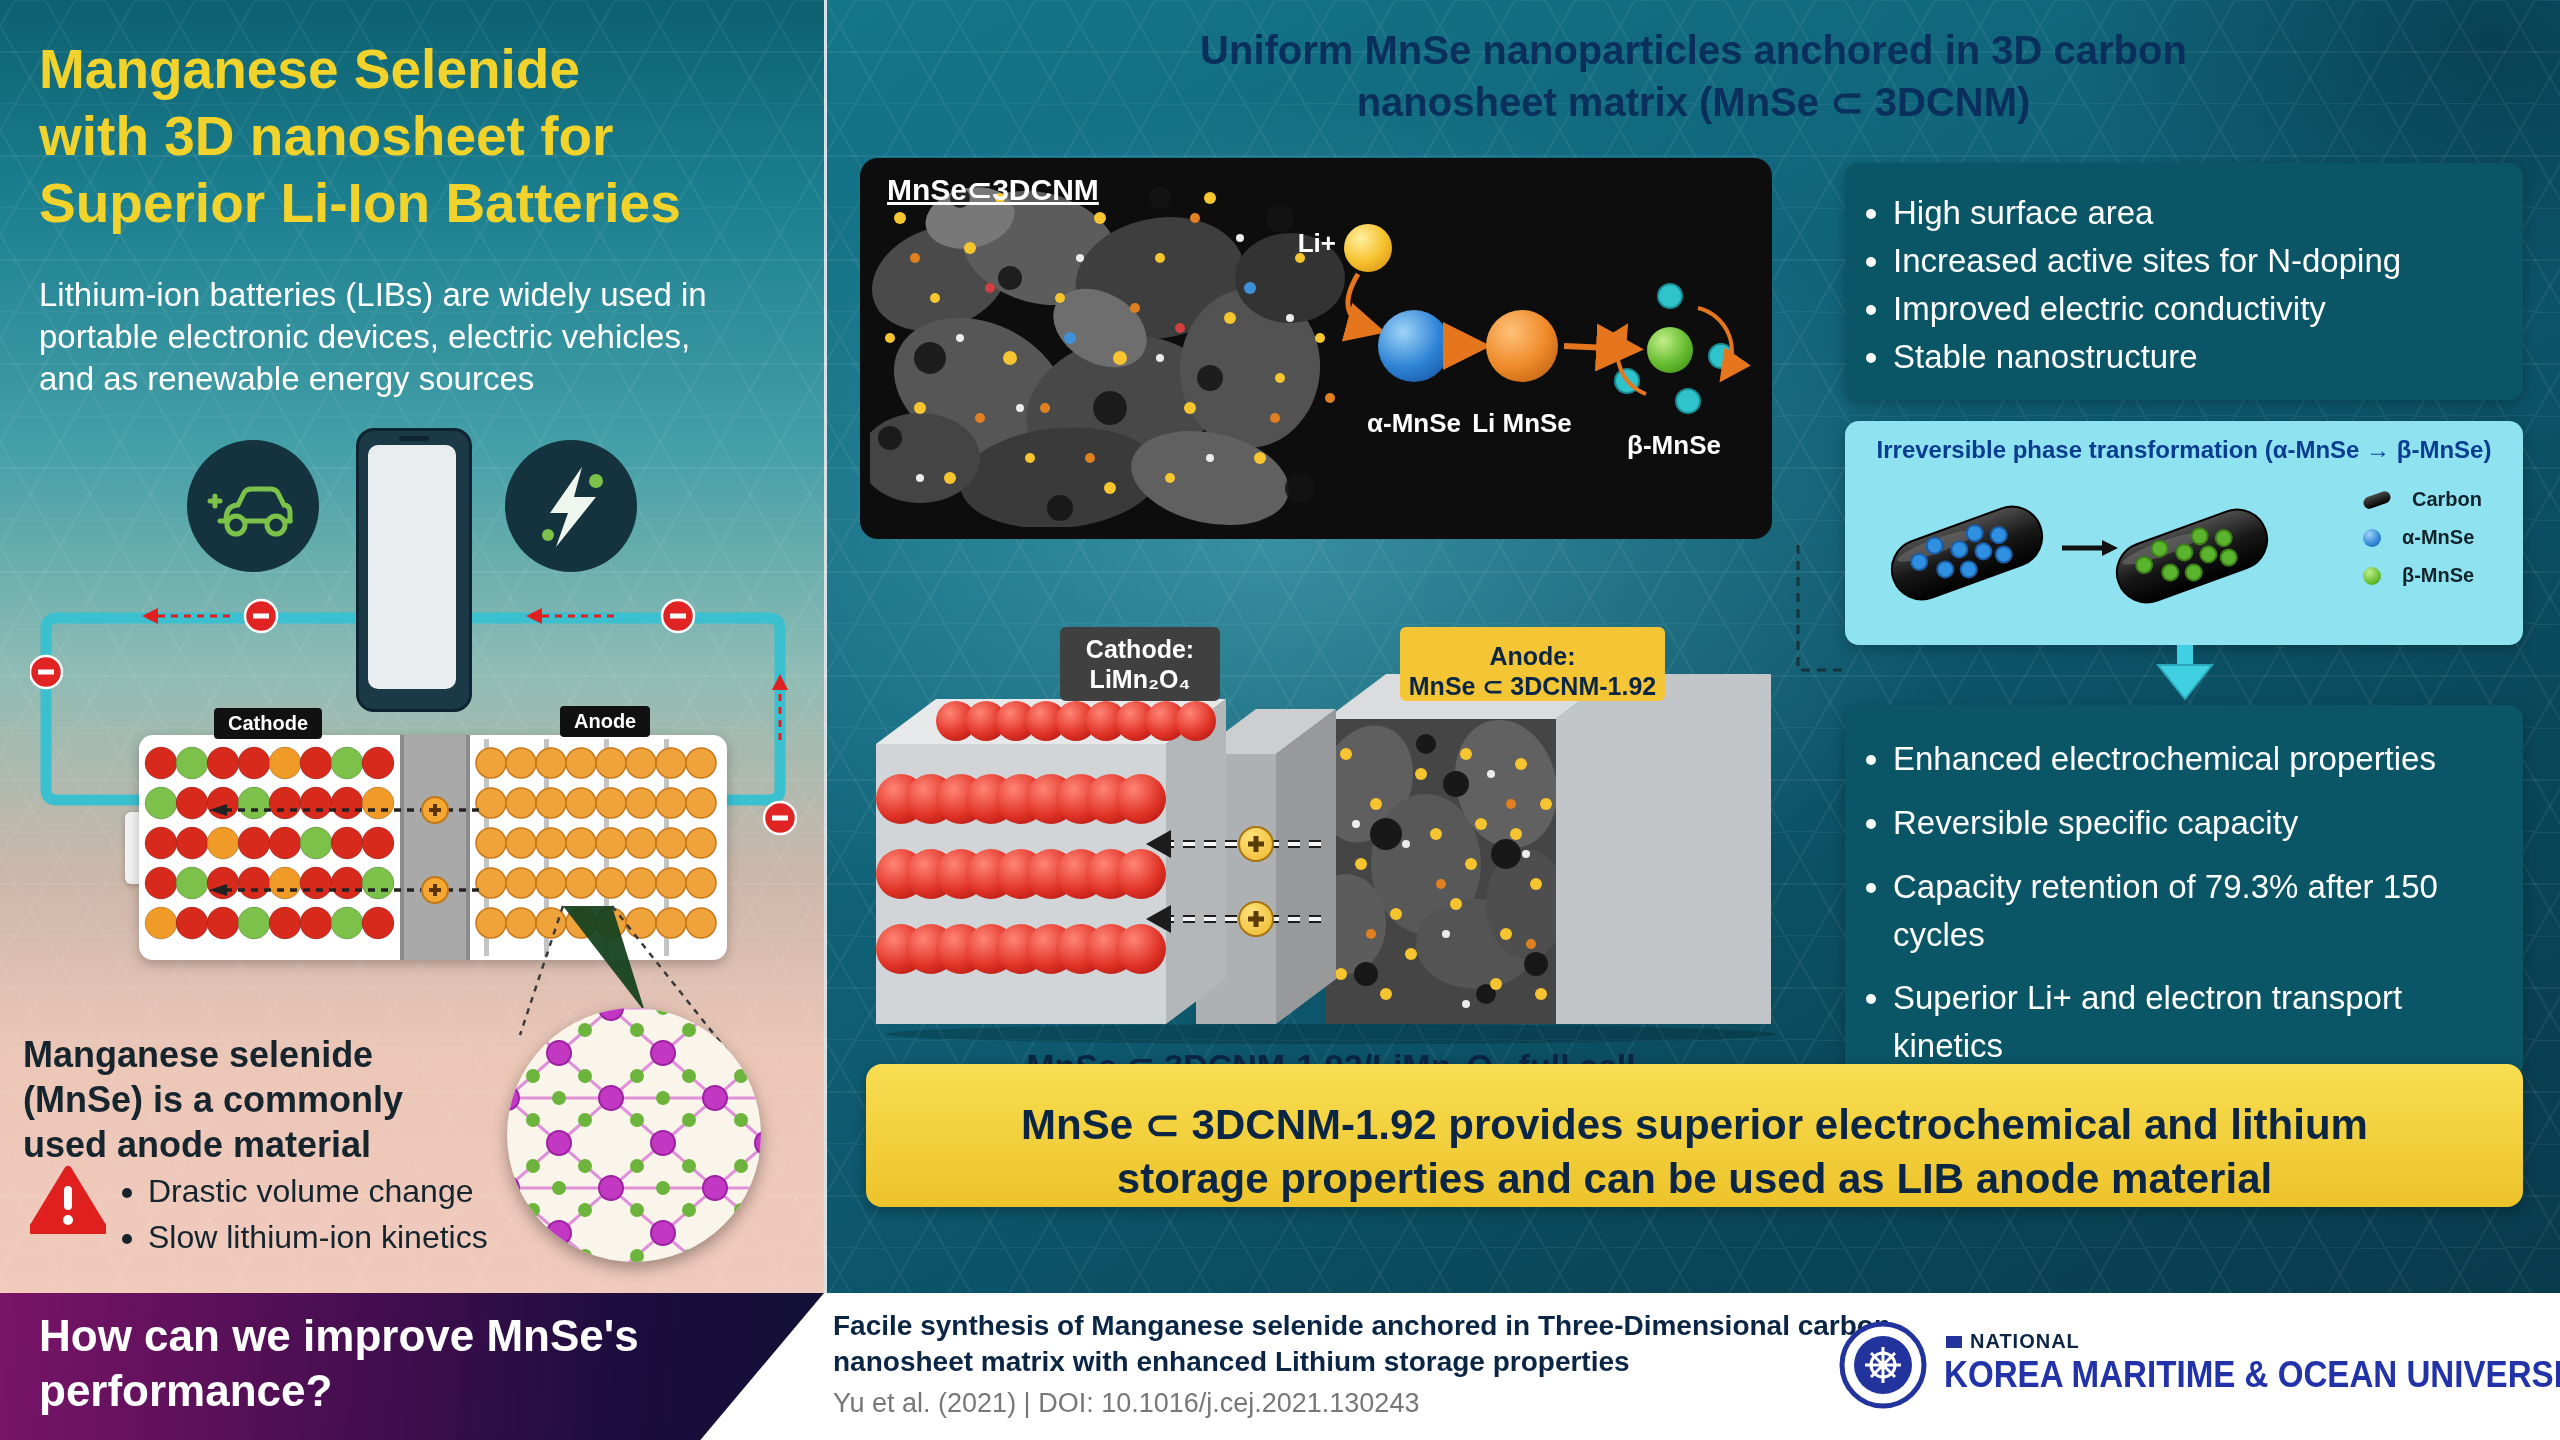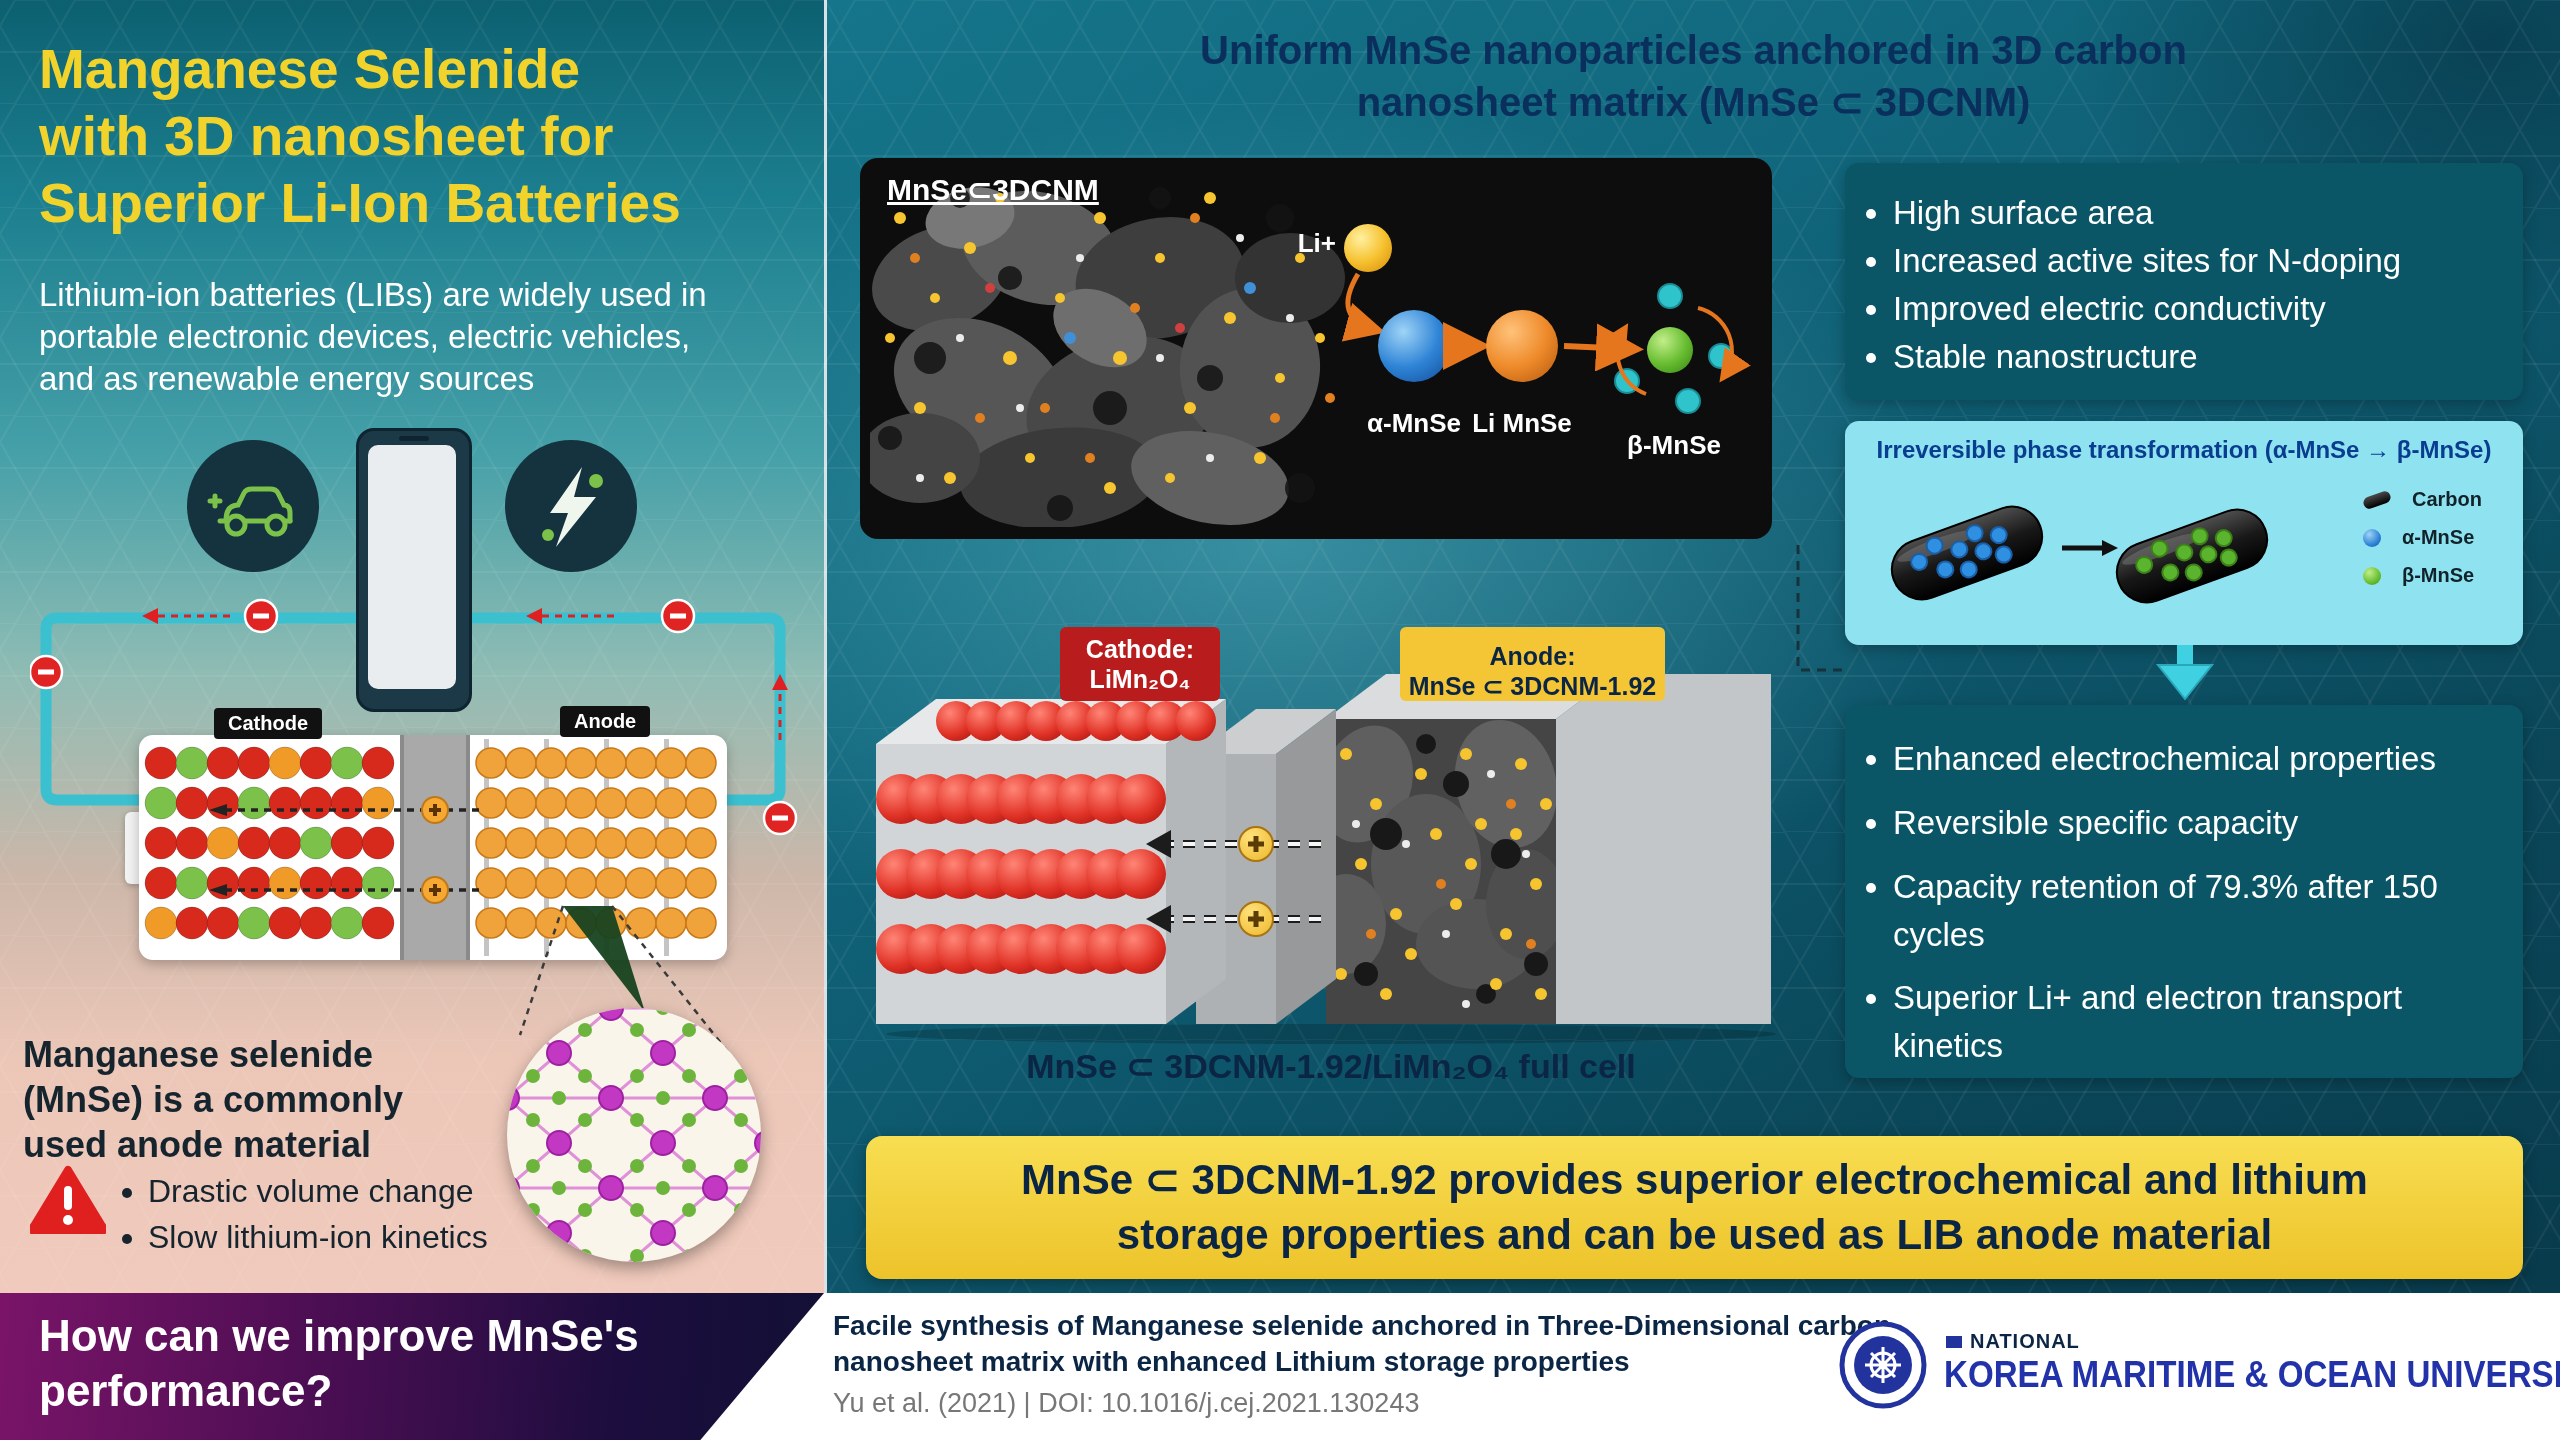--- a/index.html
+++ b/index.html
@@ -36,28 +36,28 @@
   .benefits-box ul{padding:30px 40px 0 48px;}
   .benefits-box li{margin-bottom:16px;}
   .phase-box{left:1845px;top:421px;width:678px;height:224px;background:#8fe3f0;border-radius:14px;
     box-shadow:0 4px 14px rgba(0,0,0,.25);}
   .phase-title{left:1845px;top:436px;width:678px;text-align:center;color:#0a3d8f;font-size:24px;font-weight:bold;}
   .legend-row{display:flex;align-items:center;gap:21px;color:#12222a;font-size:20px;font-weight:600;text-align:center;}
   .cap-ic{width:28px;height:12px;border-radius:7px;background:linear-gradient(#4a4a4a,#000);transform:rotate(-20deg);}
   .dot-ic{width:18px;height:18px;border-radius:50%;}
   .blue-ic{background:radial-gradient(circle at 35% 30%,#9fd4f7,#2f84d6 60%,#14509e);}
   .green-ic{background:radial-gradient(circle at 35% 30%,#c2ee8a,#69be32 60%,#3c8c16);}
-  .cath-label{left:1060px;top:627px;width:160px;height:74px;background:#b91c1c;border-radius:6px;
+  .cath-label{left:1060px;top:627px;width:160px;height:74px;background:#404040;border-radius:6px;
     color:#fff;font-size:25px;font-weight:bold;text-align:center;display:flex;flex-direction:column;justify-content:center;line-height:1.2;}
   .an-label{left:1400px;top:627px;width:265px;height:74px;background:#f4c636;border-radius:6px;
     color:#0b2545;font-size:25px;font-weight:bold;text-align:center;display:flex;flex-direction:column;justify-content:flex-end;line-height:1.2;}
   .cell-caption{left:866px;top:1046px;width:930px;text-align:center;color:#0b2545;font-size:34px;font-weight:bold;}
-  .banner{left:866px;top:1136px;width:1657px;height:143px;border-radius:16px;
+  .banner{left:866px;top:1064px;width:1657px;height:143px;border-radius:16px;
     background:linear-gradient(180deg,#f8de52,#edc32a);box-shadow:0 4px 14px rgba(0,0,0,.3);
-    display:flex;align-items:center;justify-content:center;}
+    display:flex;align-items:flex-end;justify-content:center;}
   .banner-text{max-width:1380px;text-align:center;color:#0b2545;font-size:42px;font-weight:bold;line-height:1.3;}
   .footer{left:0;top:1293px;width:2560px;height:147px;background:#ffffff;}
   .paper-title{left:833px;top:1308px;width:1060px;color:#0b2545;font-size:28px;font-weight:bold;line-height:1.3;}
   .citation{left:833px;top:1388px;width:1000px;color:#777;font-size:27px;}
   .org-small{left:1946px;top:1330px;color:#0b2545;font-size:20px;font-weight:bold;letter-spacing:1px;display:flex;align-items:center;gap:8px;}
   .org-flag{display:inline-block;width:16px;height:12px;background:#23339e;}
   .org-name{left:1944px;top:1354px;color:#2233aa;font-size:36px;font-weight:bold;transform:scaleX(.92);transform-origin:left;white-space:nowrap;}
   .phone{left:356px;top:428px;width:110px;height:278px;background:#1b3947;border:3px solid #0e2430;border-radius:18px;}
   .phone-screen{left:9px;top:14px;width:88px;height:244px;background:#e9edef;border-radius:10px;}
   .crystal{left:507px;top:1008px;width:254px;height:254px;border-radius:50%;background:#faf5ea;

